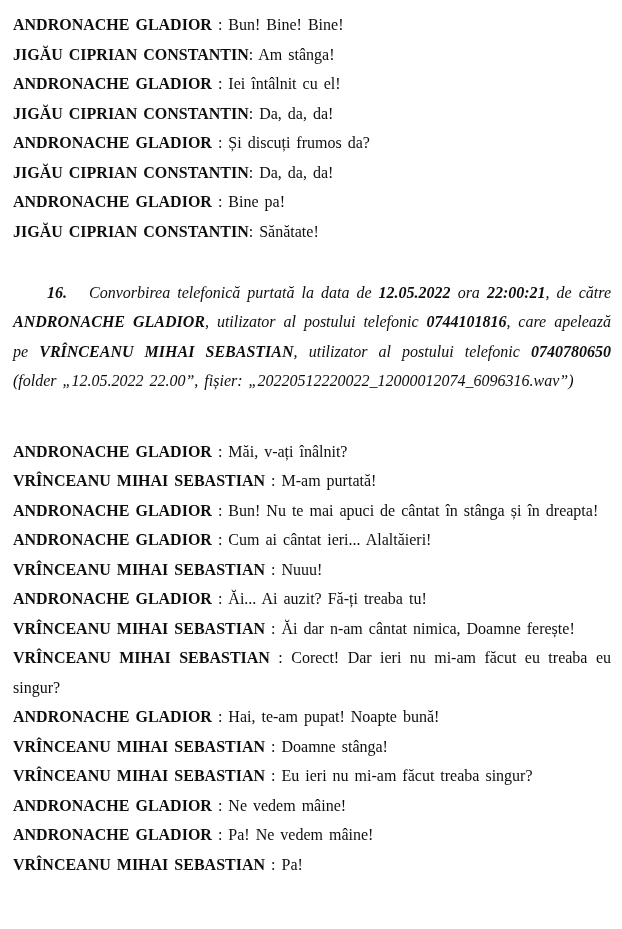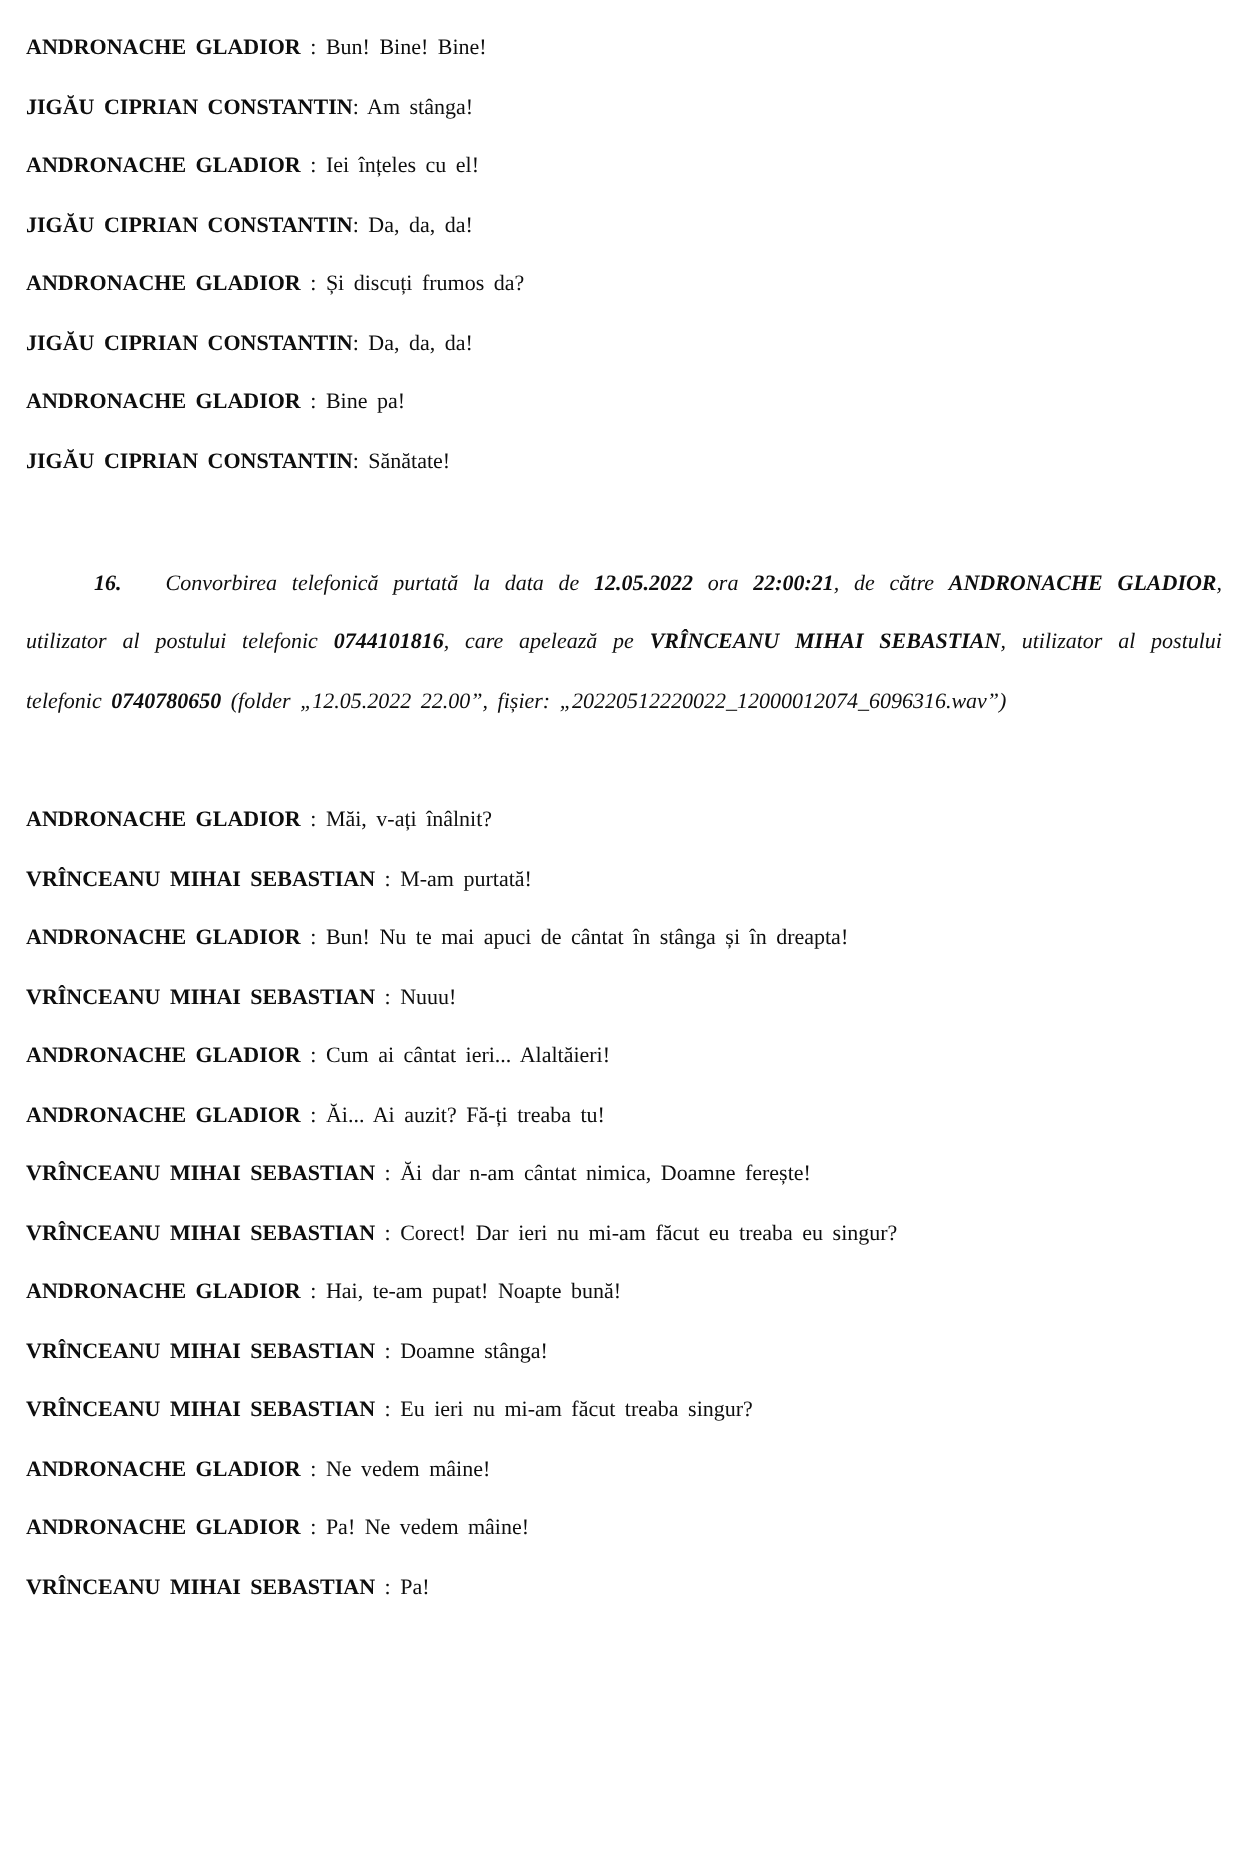--- a/index.html
+++ b/index.html
@@ -9,54 +9,54 @@
     background: #ffffff;
   }
   .page {
     box-sizing: border-box;
     width: 622px;
     height: 929px;
     padding: 10px 11px 0 13px;
     background: #ffffff;
     color: #0e0e0e;
     font-family: "Liberation Serif", "DejaVu Serif", serif;
-    font-size: 11px;
+    font-size: 16px;
     line-height: 29.5px;
     word-spacing: 2px;
     overflow: hidden;
   }
   .dialogue { display: block; }
   .utterance {
     margin: 0;
     text-align: justify;
   }
   .speaker { font-weight: bold; }
   .sep { white-space: pre; }
   .call-note {
     margin: 31.5px 0 0 0;
     text-align: justify;
     text-indent: 34px;
     font-style: italic;
   }
   .call-note .num { font-weight: bold; }
   .tab { display: inline-block; width: 22px; }
   .seg-bold { font-weight: bold; }
-  .dialogue-after { margin-top: 30px; }
+  .dialogue-after { margin-top: 41px; }
 </style>
 </head>
 <body>
 
 <div class="page">
 
   <section class="dialogue" id="dialogue-before">
   <p class="utterance"><strong class="speaker">ANDRONACHE GLADIOR</strong><span class="sep"> : </span><span class="speech">Bun! Bine! Bine!</span></p>
 
   <p class="utterance"><strong class="speaker">JIGĂU CIPRIAN CONSTANTIN</strong><span class="sep">: </span><span class="speech">Am stânga!</span></p>
 
-  <p class="utterance"><strong class="speaker">ANDRONACHE GLADIOR</strong><span class="sep"> : </span><span class="speech">Iei înțeles cu el!</span></p>
+  <p class="utterance"><strong class="speaker">ANDRONACHE GLADIOR</strong><span class="sep"> : </span><span class="speech">Iei întâlnit cu el!</span></p>
 
   <p class="utterance"><strong class="speaker">JIGĂU CIPRIAN CONSTANTIN</strong><span class="sep">: </span><span class="speech">Da, da, da!</span></p>
 
   <p class="utterance"><strong class="speaker">ANDRONACHE GLADIOR</strong><span class="sep"> : </span><span class="speech">Și discuți frumos da?</span></p>
 
   <p class="utterance"><strong class="speaker">JIGĂU CIPRIAN CONSTANTIN</strong><span class="sep">: </span><span class="speech">Da, da, da!</span></p>
 
   <p class="utterance"><strong class="speaker">ANDRONACHE GLADIOR</strong><span class="sep"> : </span><span class="speech">Bine pa!</span></p>
 
   <p class="utterance"><strong class="speaker">JIGĂU CIPRIAN CONSTANTIN</strong><span class="sep">: </span><span class="speech">Sănătate!</span></p>
@@ -66,23 +66,23 @@
     <strong class="num">16.</strong><span class="tab"></span><span id="call-note-segments"><span>Convorbirea telefonică purtată la data de </span><span class="seg-bold">12.05.2022</span><span> ora </span><span class="seg-bold">22:00:21</span><span>, de către </span><span class="seg-bold">ANDRONACHE GLADIOR</span><span>, utilizator al postului telefonic </span><span class="seg-bold">0744101816</span><span>, care apelează pe </span><span class="seg-bold">VRÎNCEANU MIHAI SEBASTIAN</span><span>, utilizator al postului telefonic </span><span class="seg-bold">0740780650</span><span> (folder „12.05.2022 22.00”, fișier: „20220512220022_12000012074_6096316.wav”)</span></span>
   </p>
 
   <section class="dialogue dialogue-after" id="dialogue-after">
   <p class="utterance"><strong class="speaker">ANDRONACHE GLADIOR</strong><span class="sep"> : </span><span class="speech">Măi, v-ați înâlnit?</span></p>
 
   <p class="utterance"><strong class="speaker">VRÎNCEANU MIHAI SEBASTIAN</strong><span class="sep"> : </span><span class="speech">M-am purtată!</span></p>
 
   <p class="utterance"><strong class="speaker">ANDRONACHE GLADIOR</strong><span class="sep"> : </span><span class="speech">Bun! Nu te mai apuci de cântat în stânga și în dreapta!</span></p>
 
+  <p class="utterance"><strong class="speaker">ANDRONACHE GLADIOR</strong><span class="sep"> : </span><span class="speech">Cum ai cântat ieri... Alaltăieri!</span></p>
+
   <p class="utterance"><strong class="speaker">VRÎNCEANU MIHAI SEBASTIAN</strong><span class="sep"> : </span><span class="speech">Nuuu!</span></p>
-
-  <p class="utterance"><strong class="speaker">ANDRONACHE GLADIOR</strong><span class="sep"> : </span><span class="speech">Cum ai cântat ieri... Alaltăieri!</span></p>
 
   <p class="utterance"><strong class="speaker">ANDRONACHE GLADIOR</strong><span class="sep"> : </span><span class="speech">Ăi... Ai auzit? Fă-ți treaba tu!</span></p>
 
   <p class="utterance"><strong class="speaker">VRÎNCEANU MIHAI SEBASTIAN</strong><span class="sep"> : </span><span class="speech">Ăi dar n-am cântat nimica, Doamne ferește!</span></p>
 
   <p class="utterance"><strong class="speaker">VRÎNCEANU MIHAI SEBASTIAN</strong><span class="sep"> : </span><span class="speech">Corect! Dar ieri nu mi-am făcut eu treaba eu singur?</span></p>
 
   <p class="utterance"><strong class="speaker">ANDRONACHE GLADIOR</strong><span class="sep"> : </span><span class="speech">Hai, te-am pupat! Noapte bună!</span></p>
 
   <p class="utterance"><strong class="speaker">VRÎNCEANU MIHAI SEBASTIAN</strong><span class="sep"> : </span><span class="speech">Doamne stânga!</span></p>

